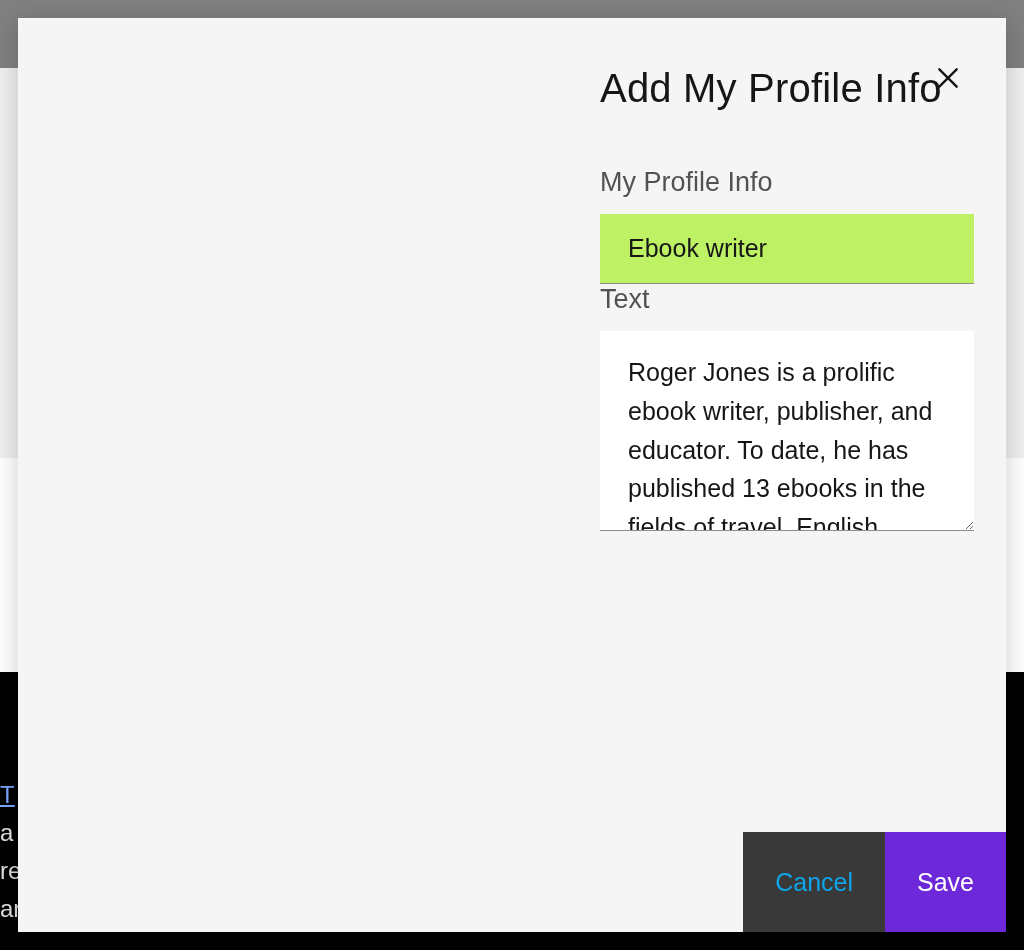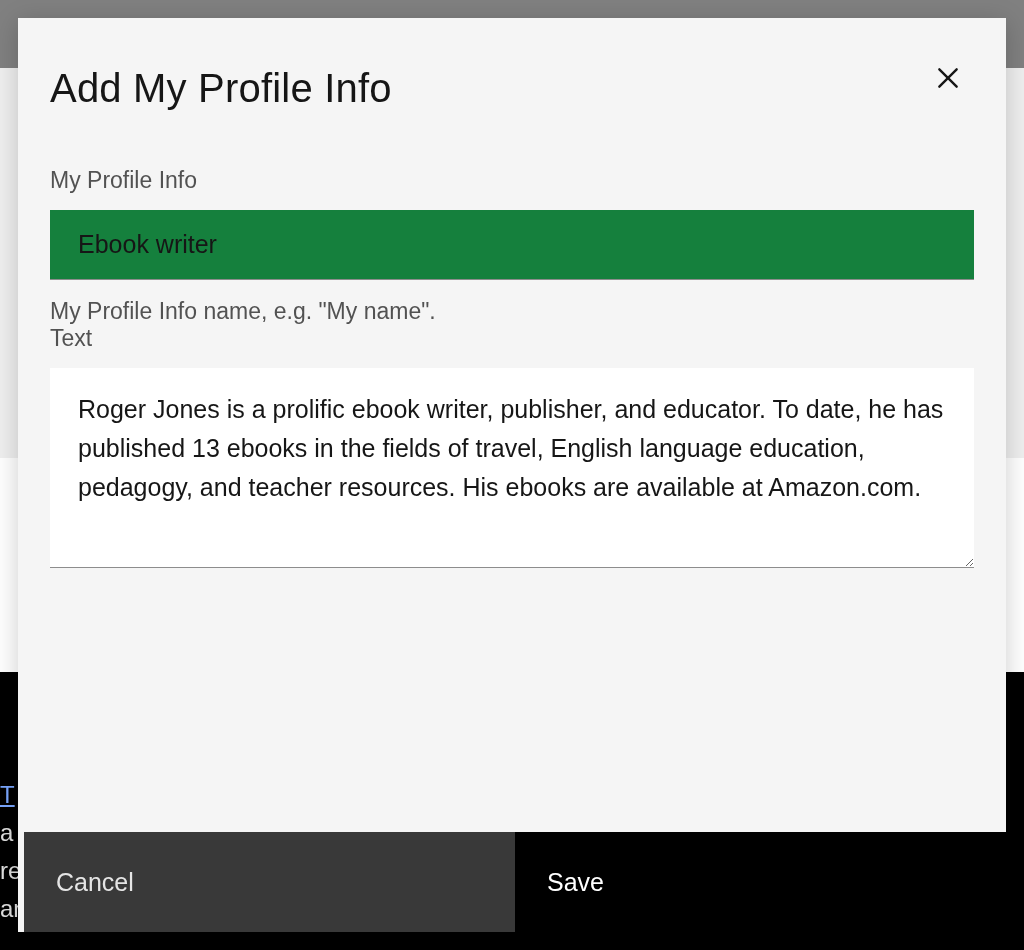--- a/index.html
+++ b/index.html
@@ -57,20 +57,21 @@
   .modal {
     position: absolute;
     left: 18px;
     top: 18px;
     width: 988px;
     height: 914px;
     background: #f5f5f5;
     display: flex;
     flex-direction: column;
     box-shadow: 0 4px 24px rgba(0,0,0,0.2);
+    align-items: flex-end;
   }
   .modal-body {
     flex: 1 1 auto;
     padding: 48px 32px 0 32px;
     position: relative;
   }
   .modal-title {
     font-size: 40px;
     font-weight: 400;
     color: #161616;
@@ -85,27 +86,27 @@
     height: 44px;
     display: flex;
     align-items: center;
     justify-content: center;
     cursor: pointer;
     color: #161616;
   }
   .close-btn svg { width: 26px; height: 26px; }
 
   .field-label {
-    font-size: 23px;
+    font-size: 27px;
     color: #525252;
     margin-bottom: 16px;
   }
   .text-input {
     width: 100%;
-    background: #15803d;
+    background: #bef264;
     border: none;
     border-bottom: 1px solid #8d8d8d;
     font-size: 25px;
     color: #161616;
     padding: 20px 24px 20px 28px;
     outline: none;
     font-family: inherit;
   }
   .textarea-input {
     width: 100%;
@@ -138,25 +139,25 @@
     flex: 1 1 50%;
     border: none;
     font-size: 25px;
     text-align: left;
     padding: 0 32px;
     cursor: pointer;
     font-family: inherit;
   }
   .btn-cancel {
     background: #393939;
-    color: #e5e5e5;
+    color: #0ea5e9;
     margin-left: 6px;
   }
   .btn-save {
-    background: #000000;
+    background: #6d28d9;
     color: #ffffff;
   }
 </style>
 </head>
 <body>
 
 <div class="bg">
   <div class="bg-gray-band"></div>
   <div class="bg-light"></div>
   <div class="bg-white"></div>
@@ -178,21 +179,20 @@
         <svg viewBox="0 0 24 24" fill="none" stroke="currentColor" stroke-width="2.2" stroke-linecap="round">
           <line x1="4" y1="4" x2="20" y2="20"></line>
           <line x1="20" y1="4" x2="4" y2="20"></line>
         </svg>
       </span>
     </div>
 
     <div class="field-group">
       <div class="field-label">My Profile Info</div>
       <input type="text" class="text-input" value="Ebook writer" style="">
-      <div class="help-text">My Profile Info name, e.g. "My name".</div>
     </div>
 
     <div class="field-group field-group-2">
       <div class="field-label">Text</div>
       <textarea class="textarea-input" style="">Roger Jones is a prolific ebook writer, publisher, and educator. To date, he has published 13 ebooks in the fields of travel, English language education, pedagogy, and teacher resources. His ebooks are available at Amazon.com.</textarea>
     </div>
 
   </div>
 
   <div class="modal-footer">

